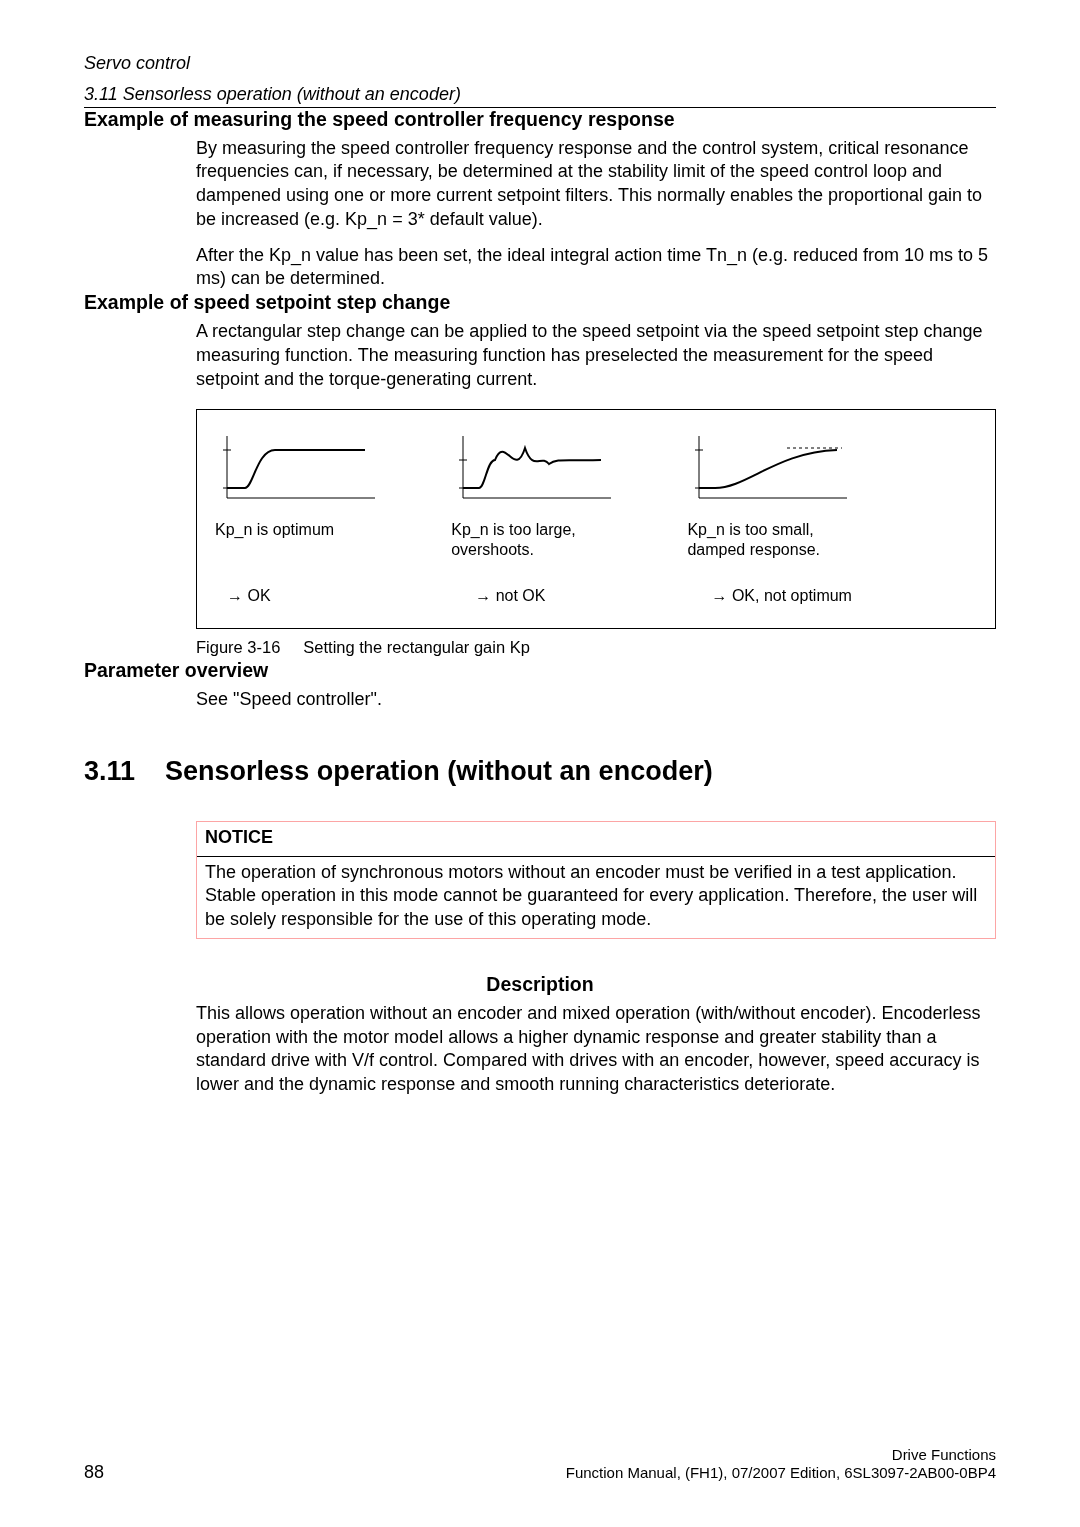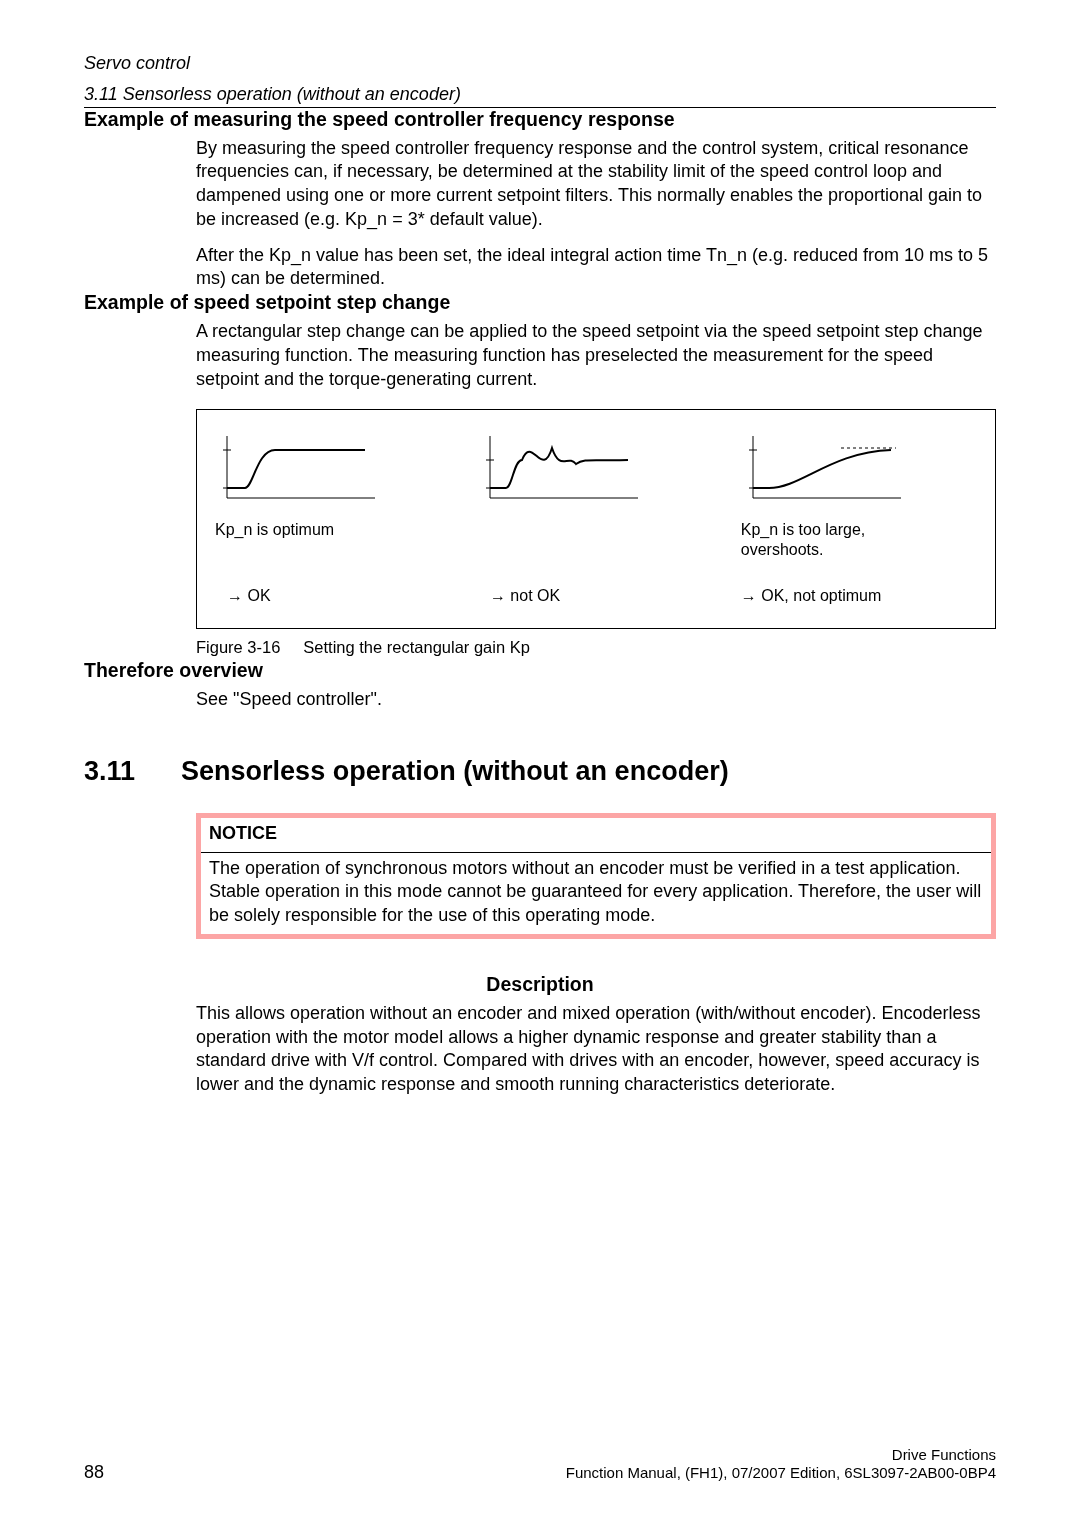--- a/index.html
+++ b/index.html
@@ -48,51 +48,50 @@
   .figure-box {
     margin-top: 18px;
     border: 1px solid #000;
     padding: 18px 18px 22px 18px;
     display: flex;
     flex-direction: column;
     row-gap: 26px;
   }
   .fig-row {
     display: flex;
-    justify-content: space-between;
   }
   .fig-cell {
     width: 31%;
     font-size: 16px;
     line-height: 1.25;
   }
   .fig-cap {
     font-size: 16.5px;
     margin-top: 8px;
   }
   svg { display: block; }
 
   .h2-row {
     display: flex;
     align-items: flex-start;
     margin-top: 44px;
-    gap: 46px;
+    gap: 30px;
   }
   .h2-num {
     font-size: 27px;
     font-weight: bold;
   }
   .h2-title {
     font-size: 27px;
     font-weight: bold;
   }
 
   .notice-box {
-    margin-top: 26px;
-    border: 5px solid #fca5a5;
+    margin-top: 34px;
+    border: 1px solid #fca5a5;
   }
   .notice-title {
     font-weight: bold;
     font-size: 18px;
     padding: 4px 8px 6px 8px;
     border-bottom: 1px solid #000;
   }
   .notice-body {
     padding: 4px 8px 6px 8px;
     font-size: 18px;
@@ -167,37 +166,41 @@
           </svg>
         </div>
       </div>
 
       <div class="fig-row" style="margin-top:-14px;">
         <div class="fig-cell">Kp_n is optimum</div>
         <div class="fig-cell">
           <div>Kp_n is too large,</div>
           <div>overshoots.</div>
         </div>
+        <div class="fig-cell">
+          <div>Kp_n is too small,</div>
+          <div>damped response.</div>
+        </div>
       </div>
 
       <div class="fig-row">
         <div class="fig-cell" style="padding-left:12px;">→ OK</div>
         <div class="fig-cell" style="padding-left:12px;">→ not OK</div>
         <div class="fig-cell">→ OK, not optimum</div>
       </div>
     </div>
 
     <div class="fig-cap">
       <span>Figure 3-16</span>
       &nbsp;&nbsp;&nbsp;
       <span>Setting the rectangular gain Kp</span>
     </div>
   </div>
 
-  <div class="sec-heading">Therefore overview</div>
+  <div class="sec-heading">Parameter overview</div>
   <div class="body-block">
     <div class="para">See "Speed controller".</div>
   </div>
 
   <div class="h2-row">
     <div class="h2-num">3.11</div>
     <div class="h2-title">Sensorless operation (without an encoder)</div>
   </div>
 
   <div class="body-block">

